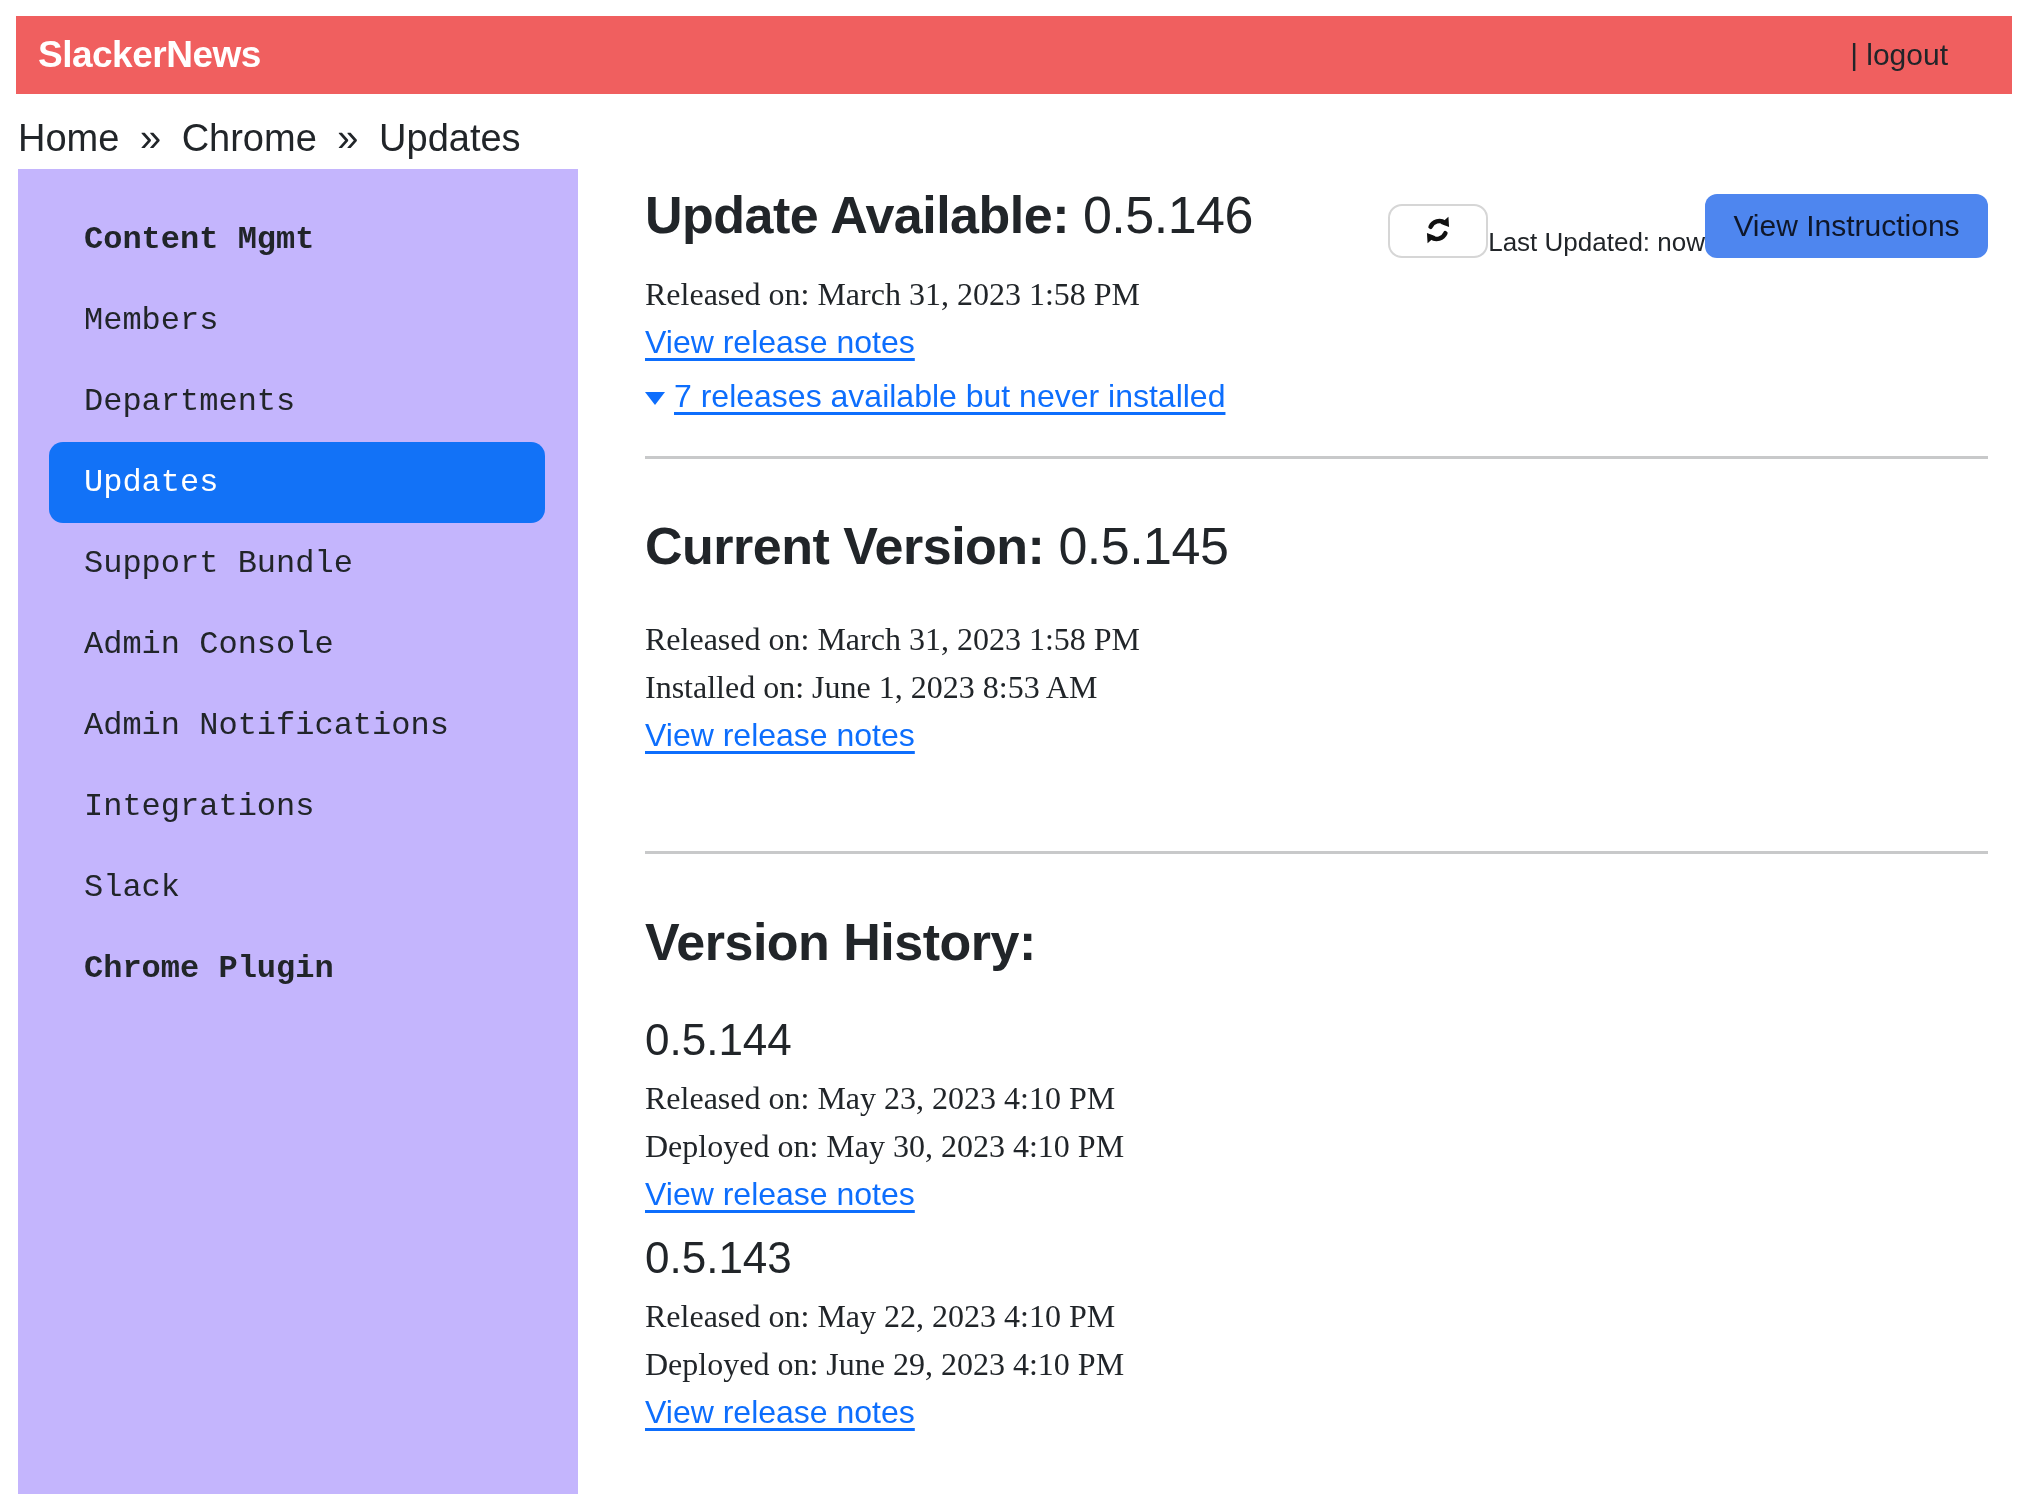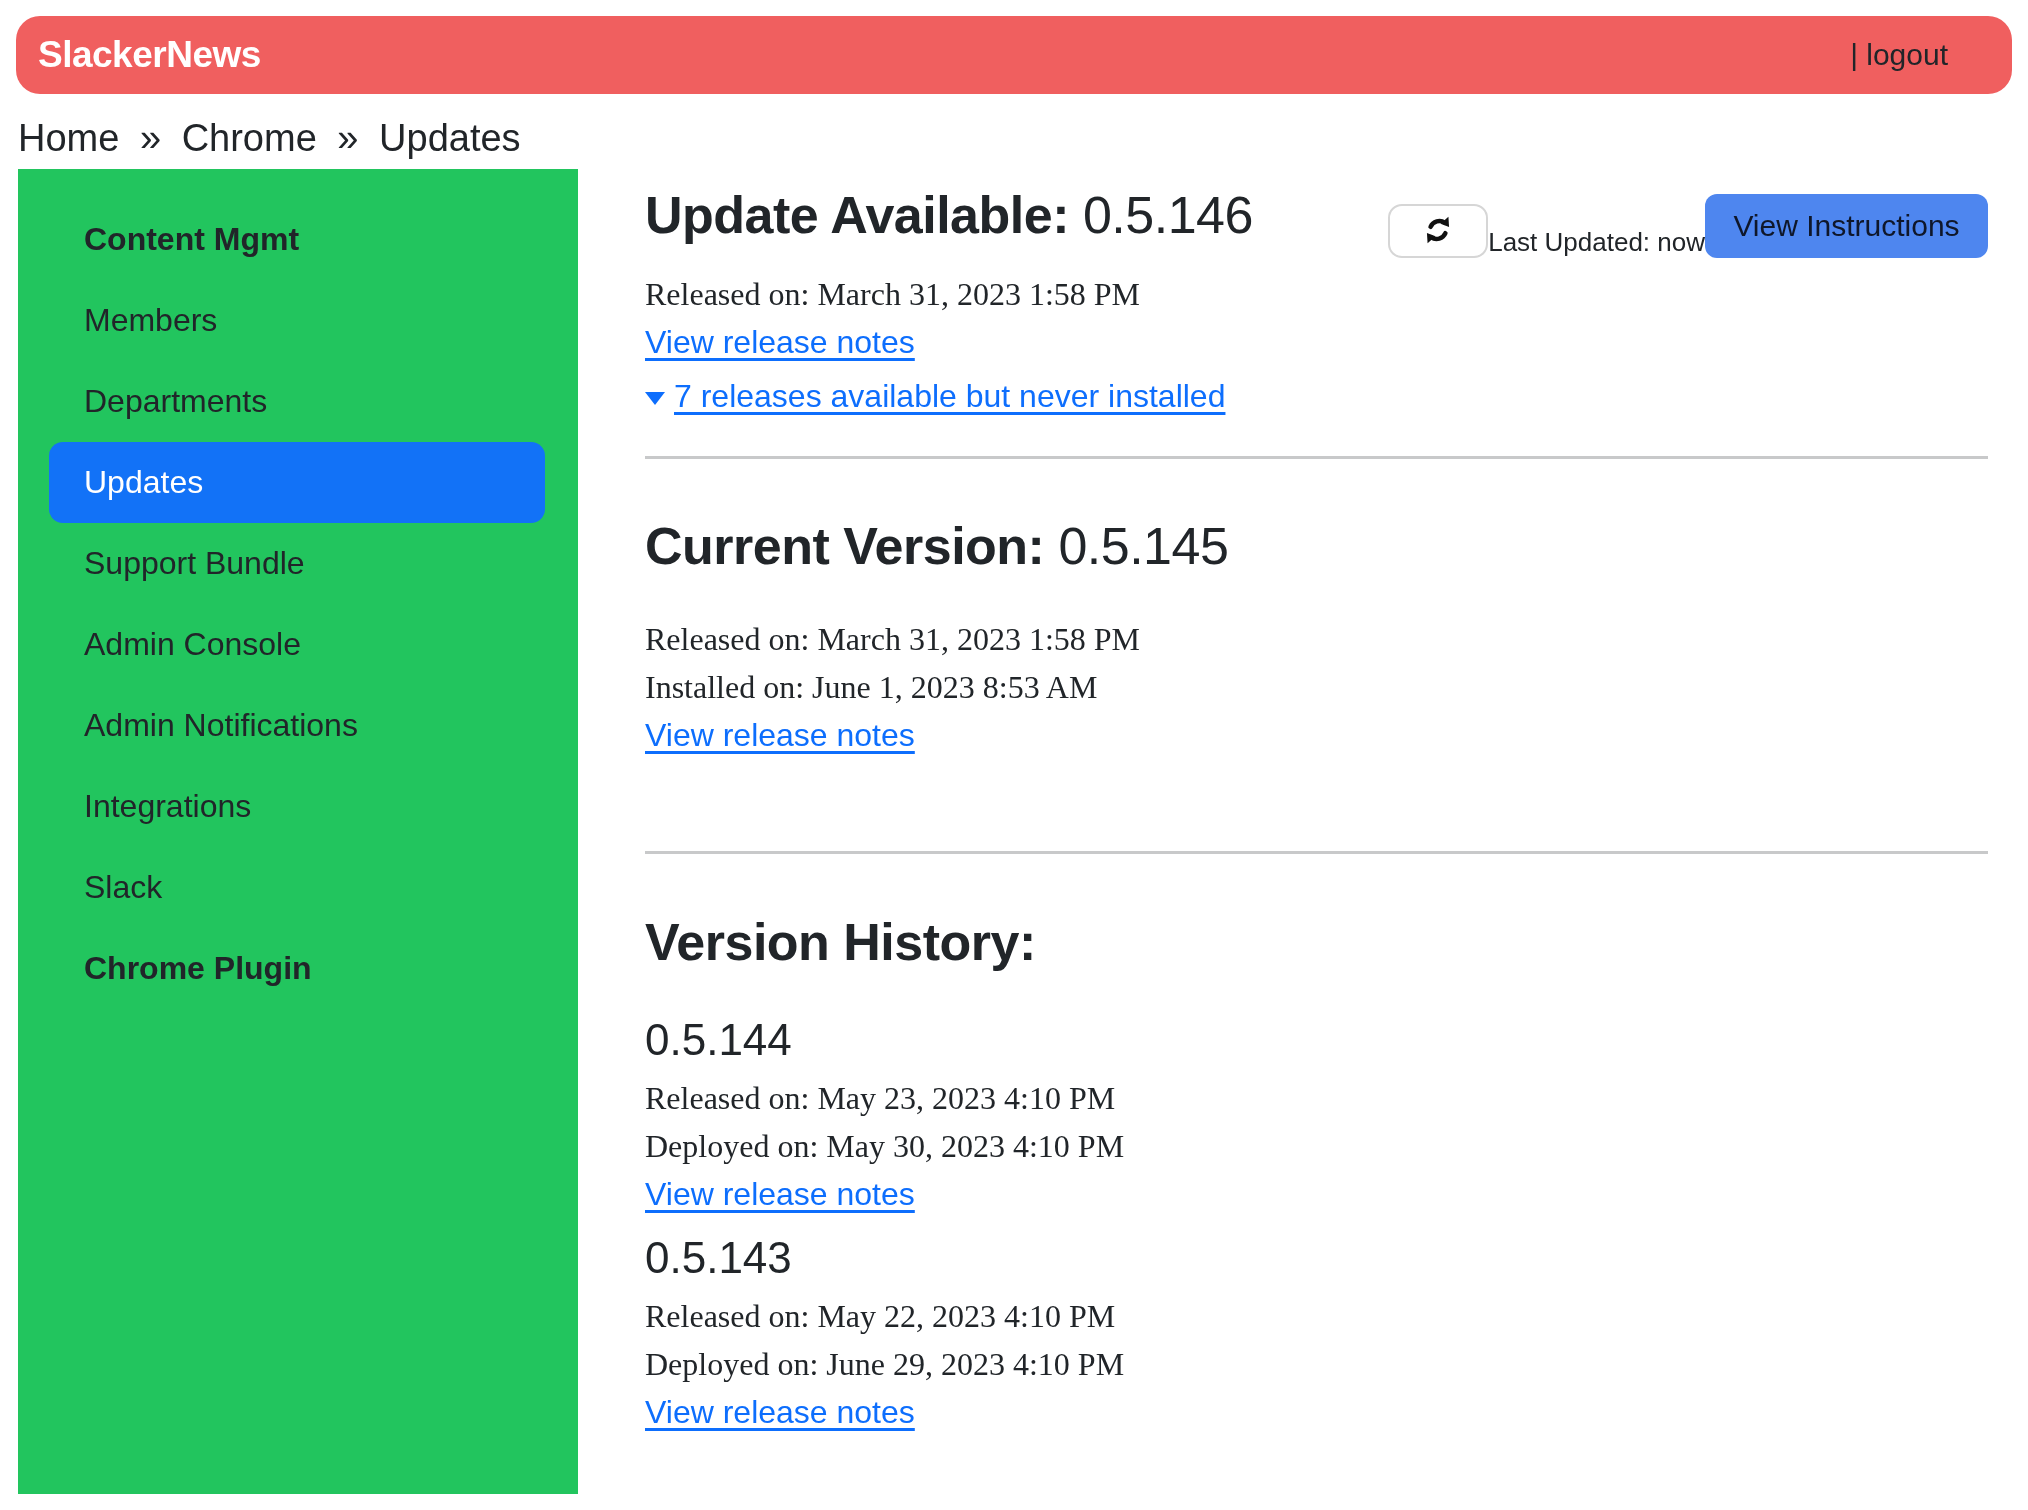--- a/index.html
+++ b/index.html
@@ -12,42 +12,42 @@
   }
   
   .topbar {
     margin: 16px 16px 0 16px;
     height: 78px;
     background: #f05f5f;
     display: flex;
     align-items: center;
     justify-content: space-between;
     padding: 0 64px 0 22px;
-    border-radius: 24px;
   }
   .brand { color: #ffffff; font-size: 37px; font-weight: 700; letter-spacing: -0.5px; }
   .logout { color: #212529; font-size: 30px; text-decoration: none; cursor: pointer; }
   
   .breadcrumb {
     margin: 20px 0 0 18px;
     font-size: 38px;
     line-height: 48px;
     color: #212529;
   }
   .breadcrumb .sep { margin: 0 10px; }
   .crumb { cursor: pointer; }
   
   .wrapper { display: flex; margin-top: 7px; }
   .sidebar {
     margin-left: 18px;
     width: 560px;
     height: 1325px;
-    background: #22c55e;
+    background: #c4b5fd;
     padding-top: 30px;
     flex: none;
+    font-family: Liberation Mono, monospace;
   }
   .sidebar ul { list-style: none; }
   .sidebar li {
     height: 81px;
     margin: 0 33px 0 31px;
     padding-left: 35px;
     display: flex;
     align-items: center;
     font-size: 32px;
     border-radius: 14px;

